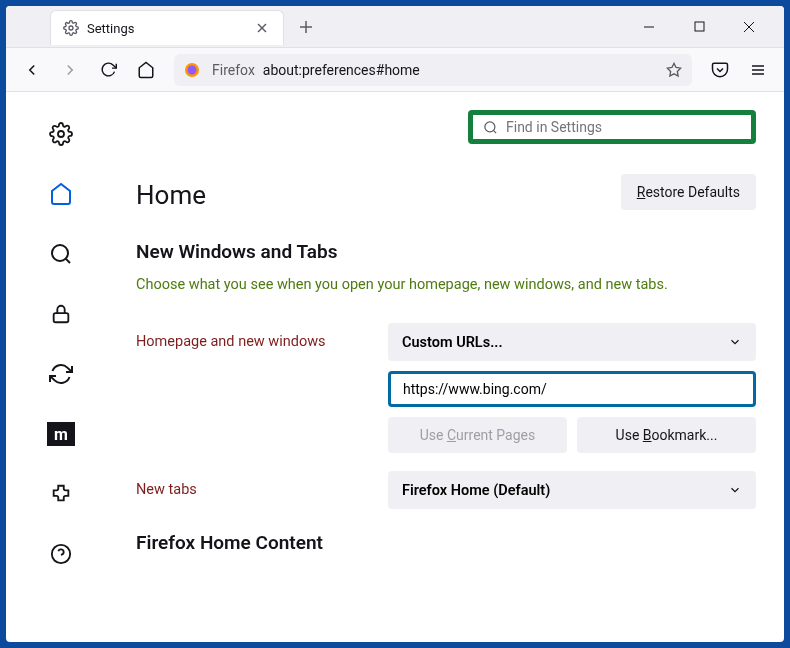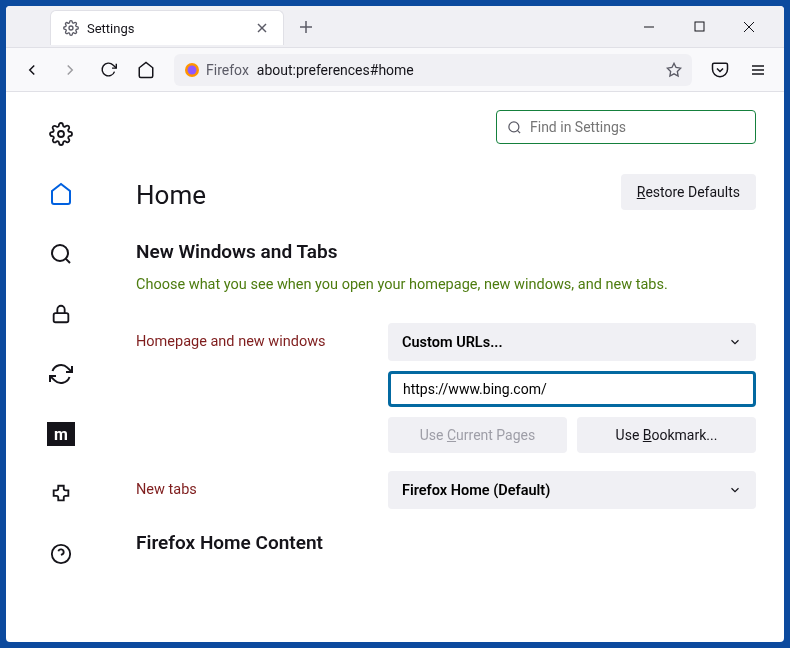--- a/index.html
+++ b/index.html
@@ -12,35 +12,35 @@
 .tab-title { flex: 1; font-size: 13px; color: #15141a; }
 .tab-close { width: 18px; height: 18px; display: flex; align-items: center; justify-content: center; cursor: pointer; }
 .new-tab { width: 28px; height: 28px; margin-left: 8px; display: flex; align-items: center; justify-content: center; cursor: pointer; border-radius: 4px; }
 .win-controls { margin-left: auto; display: flex; gap: 20px; padding: 0 20px; }
 .win-btn { width: 30px; height: 30px; display: flex; align-items: center; justify-content: center; cursor: pointer; font-size: 14px; }
 
 .toolbar { height: 44px; display: flex; align-items: center; padding: 0 10px; gap: 6px; background: #f9f9fb; border-bottom: 1px solid #e0e0e6; }
 .nav-btn { width: 32px; height: 32px; display: flex; align-items: center; justify-content: center; border-radius: 4px; cursor: pointer; }
 .nav-btn.disabled { opacity: 0.4; }
 .urlbar { flex: 1; height: 32px; background: #f0f0f4; border-radius: 6px; display: flex; align-items: center; padding: 0 10px; gap: 8px; margin: 0 6px; }
-.urlbar-ff { display: flex; align-items: center; gap: 6px; }
+.urlbar-ff { display: flex; align-items: center; gap: 12px; }
 .ff-icon { width: 16px; height: 16px; }
 .urlbar-label { font-size: 14px; color: #5b5b66; }
 .urlbar-text { font-size: 14px; color: #15141a; }
 .urlbar-star { margin-left: auto; }
 
 .content { flex: 1; display: flex; overflow: hidden; }
 .sidebar { width: 110px; padding: 24px 0 0 0; display: flex; flex-direction: column; align-items: center; gap: 24px; }
 .sidebar-item { width: 36px; height: 36px; display: flex; align-items: center; justify-content: center; border-radius: 4px; cursor: pointer; }
 .sidebar-item.active svg { stroke: #0060df; }
 .sidebar-m { width: 28px; height: 24px; background: #15141a; color: #fff; font-weight: bold; font-size: 16px; display: flex; align-items: center; justify-content: center; }
 
 .main { flex: 1; padding: 18px 28px 0 20px; overflow: auto; }
 .search-row { display: flex; justify-content: flex-end; margin-bottom: 30px; }
-.search-box { width: 260px; height: 34px; border: 1px solid #15803d; border-radius: 4px; display: flex; align-items: center; padding: 3px 10px; gap: 8px; }
+.search-box { width: 288px; height: 34px; border: 5px solid #15803d; border-radius: 4px; display: flex; align-items: center; padding: 3px 10px; gap: 8px; }
 .search-input { border: none; outline: none; font-size: 14px; flex: 1; background: transparent; }
 
 .header-row { display: flex; align-items: flex-end; justify-content: space-between; margin-bottom: 30px; }
 .page-title { font-size: 26px; font-weight: 400; color: #15141a; }
 .btn { background: #f0f0f4; border: none; padding: 10px 16px; border-radius: 4px; font-size: 14px; color: #15141a; cursor: pointer; }
 .btn.disabled { color: #9e9ea7; }
 .btn u { text-decoration: underline; }
 
 .section-title { font-size: 19px; font-weight: 600; color: #15141a; margin-bottom: 12px; }
 .section-desc { font-size: 14.5px; color: #4d7c0f; margin-bottom: 28px; line-height: 1.4; }

